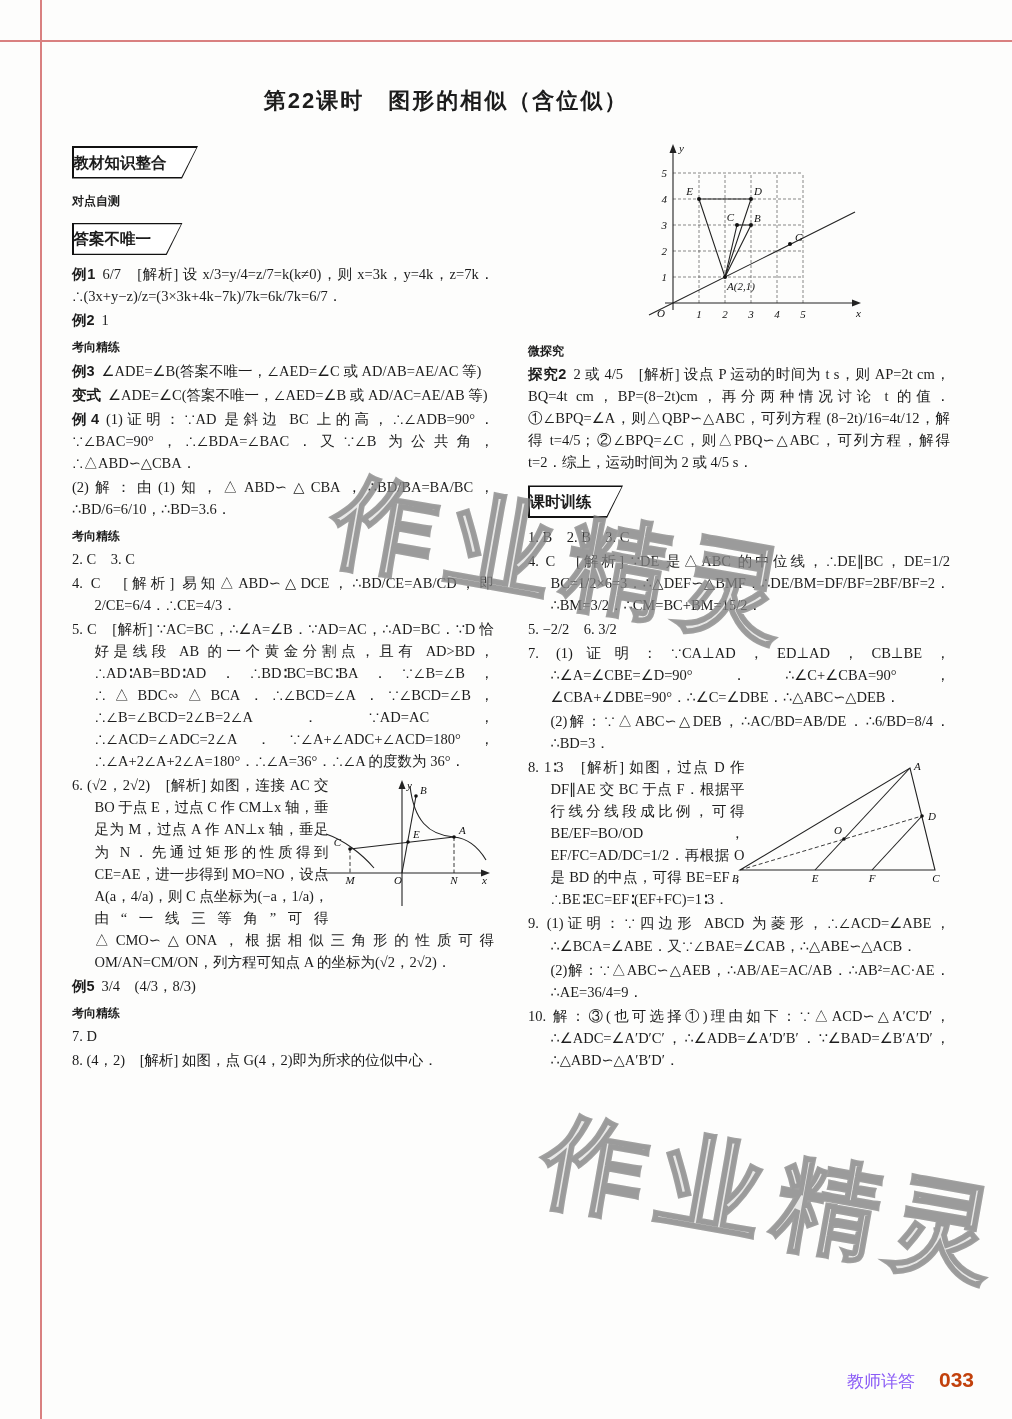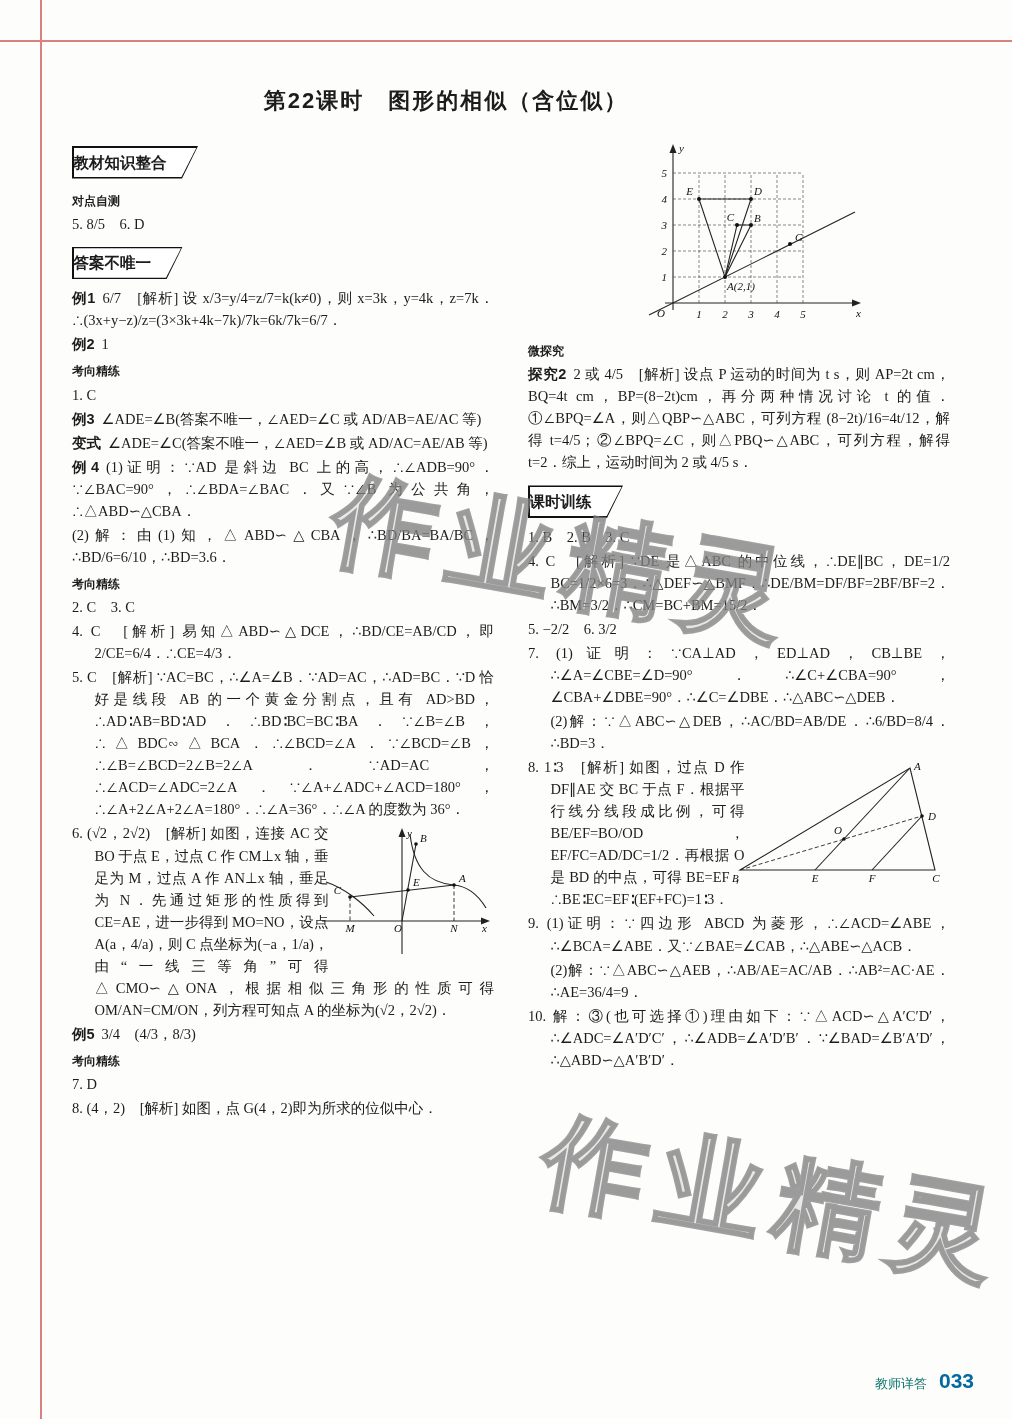--- a/index.html
+++ b/index.html
@@ -35,41 +35,39 @@
   .figlabel{font-size:11px;font-style:italic;font-family:"Liberation Serif",serif;fill:#111;}
   .watermark{
     position:absolute;font-family:"Liberation Sans",sans-serif;font-weight:bold;
     font-size:104px;letter-spacing:14px;color:rgba(140,140,140,0.18);
     -webkit-text-stroke:2.5px rgba(130,130,130,0.75);
     transform:rotate(10deg);pointer-events:none;white-space:nowrap;z-index:5;
   }
   .wm1{left:330px;top:490px;}
   .wm2{left:540px;top:1130px;}
   .footer{position:absolute;right:38px;bottom:26px;font-family:"Liberation Sans",sans-serif;}
-  .footer-label{font-size:13px;color:#0f766e;margin-left:35px;}
-  .page-number{font-size:21px;font-weight:bold;color:#0369a1;margin-left:12px;}
+  .footer-label{font-size:17px;color:#8b5cf6;margin-left:35px;}
+  .page-number{font-size:21px;font-weight:bold;color:#c2410c;margin-left:24px;}
 </style>
 </head>
 <body>
 
 <div class="red-line-left"></div>
 <div class="red-line-top"></div>
 
 <div class="title">第22课时　图形的相似（含位似）</div>
 
 <div class="content">
   <div class="col">
       <div><div class="banner"><div class="banner-inner">教材知识整合</div></div></div>
       <div class="sub">对点自测</div>
-      <div class="para"><span>5. 8/5　6. D</span></div>
       <div><div class="banner"><div class="banner-inner">答案不唯一</div></div></div>
       <div class="para"><span class="blabel">例1</span><span>6/7　[解析] 设 x/3=y/4=z/7=k(k≠0)，则 x=3k，y=4k，z=7k．∴(3x+y−z)/z=(3×3k+4k−7k)/7k=6k/7k=6/7．</span></div>
       <div class="para"><span class="blabel">例2</span><span>1</span></div>
       <div class="sub">考向精练</div>
-      <div class="para"><span>1. C</span></div>
       <div class="para"><span class="blabel">例3</span><span>∠ADE=∠B(答案不唯一，∠AED=∠C 或 AD/AB=AE/AC 等)</span></div>
       <div class="para"><span class="blabel">变式</span><span>∠ADE=∠C(答案不唯一，∠AED=∠B 或 AD/AC=AE/AB 等)</span></div>
       <div class="para"><span class="blabel">例4</span><span>(1)证明：∵AD 是斜边 BC 上的高，∴∠ADB=90°．∵∠BAC=90°，∴∠BDA=∠BAC．又∵∠B 为公共角，∴△ABD∽△CBA．</span></div>
       <div class="para"><span>(2)解：由(1)知，△ABD∽△CBA，∴BD/BA=BA/BC，∴BD/6=6/10，∴BD=3.6．</span></div>
       <div class="sub">考向精练</div>
       <div class="para"><span>2. C　3. C</span></div>
       <div class="para hang"><span>4. C　[解析] 易知△ABD∽△DCE，∴BD/CE=AB/CD，即 2/CE=6/4．∴CE=4/3．</span></div>
       <div class="para hang"><span>5. C　[解析] ∵AC=BC，∴∠A=∠B．∵AD=AC，∴AD=BC．∵D 恰好是线段 AB 的一个黄金分割点，且有 AD&gt;BD，∴AD∶AB=BD∶AD．∴BD∶BC=BC∶BA．∵∠B=∠B，∴△BDC∽△BCA．∴∠BCD=∠A．∵∠BCD=∠B，∴∠B=∠BCD=2∠B=2∠A．∵AD=AC，∴∠ACD=∠ADC=2∠A．∵∠A+∠ADC+∠ACD=180°，∴∠A+2∠A+2∠A=180°．∴∠A=36°．∴∠A 的度数为 36°．</span></div>
       <div class="para hang"><span class="figwrap figfloat">
     <svg width="180" height="134" viewBox="0 0 180 134">

